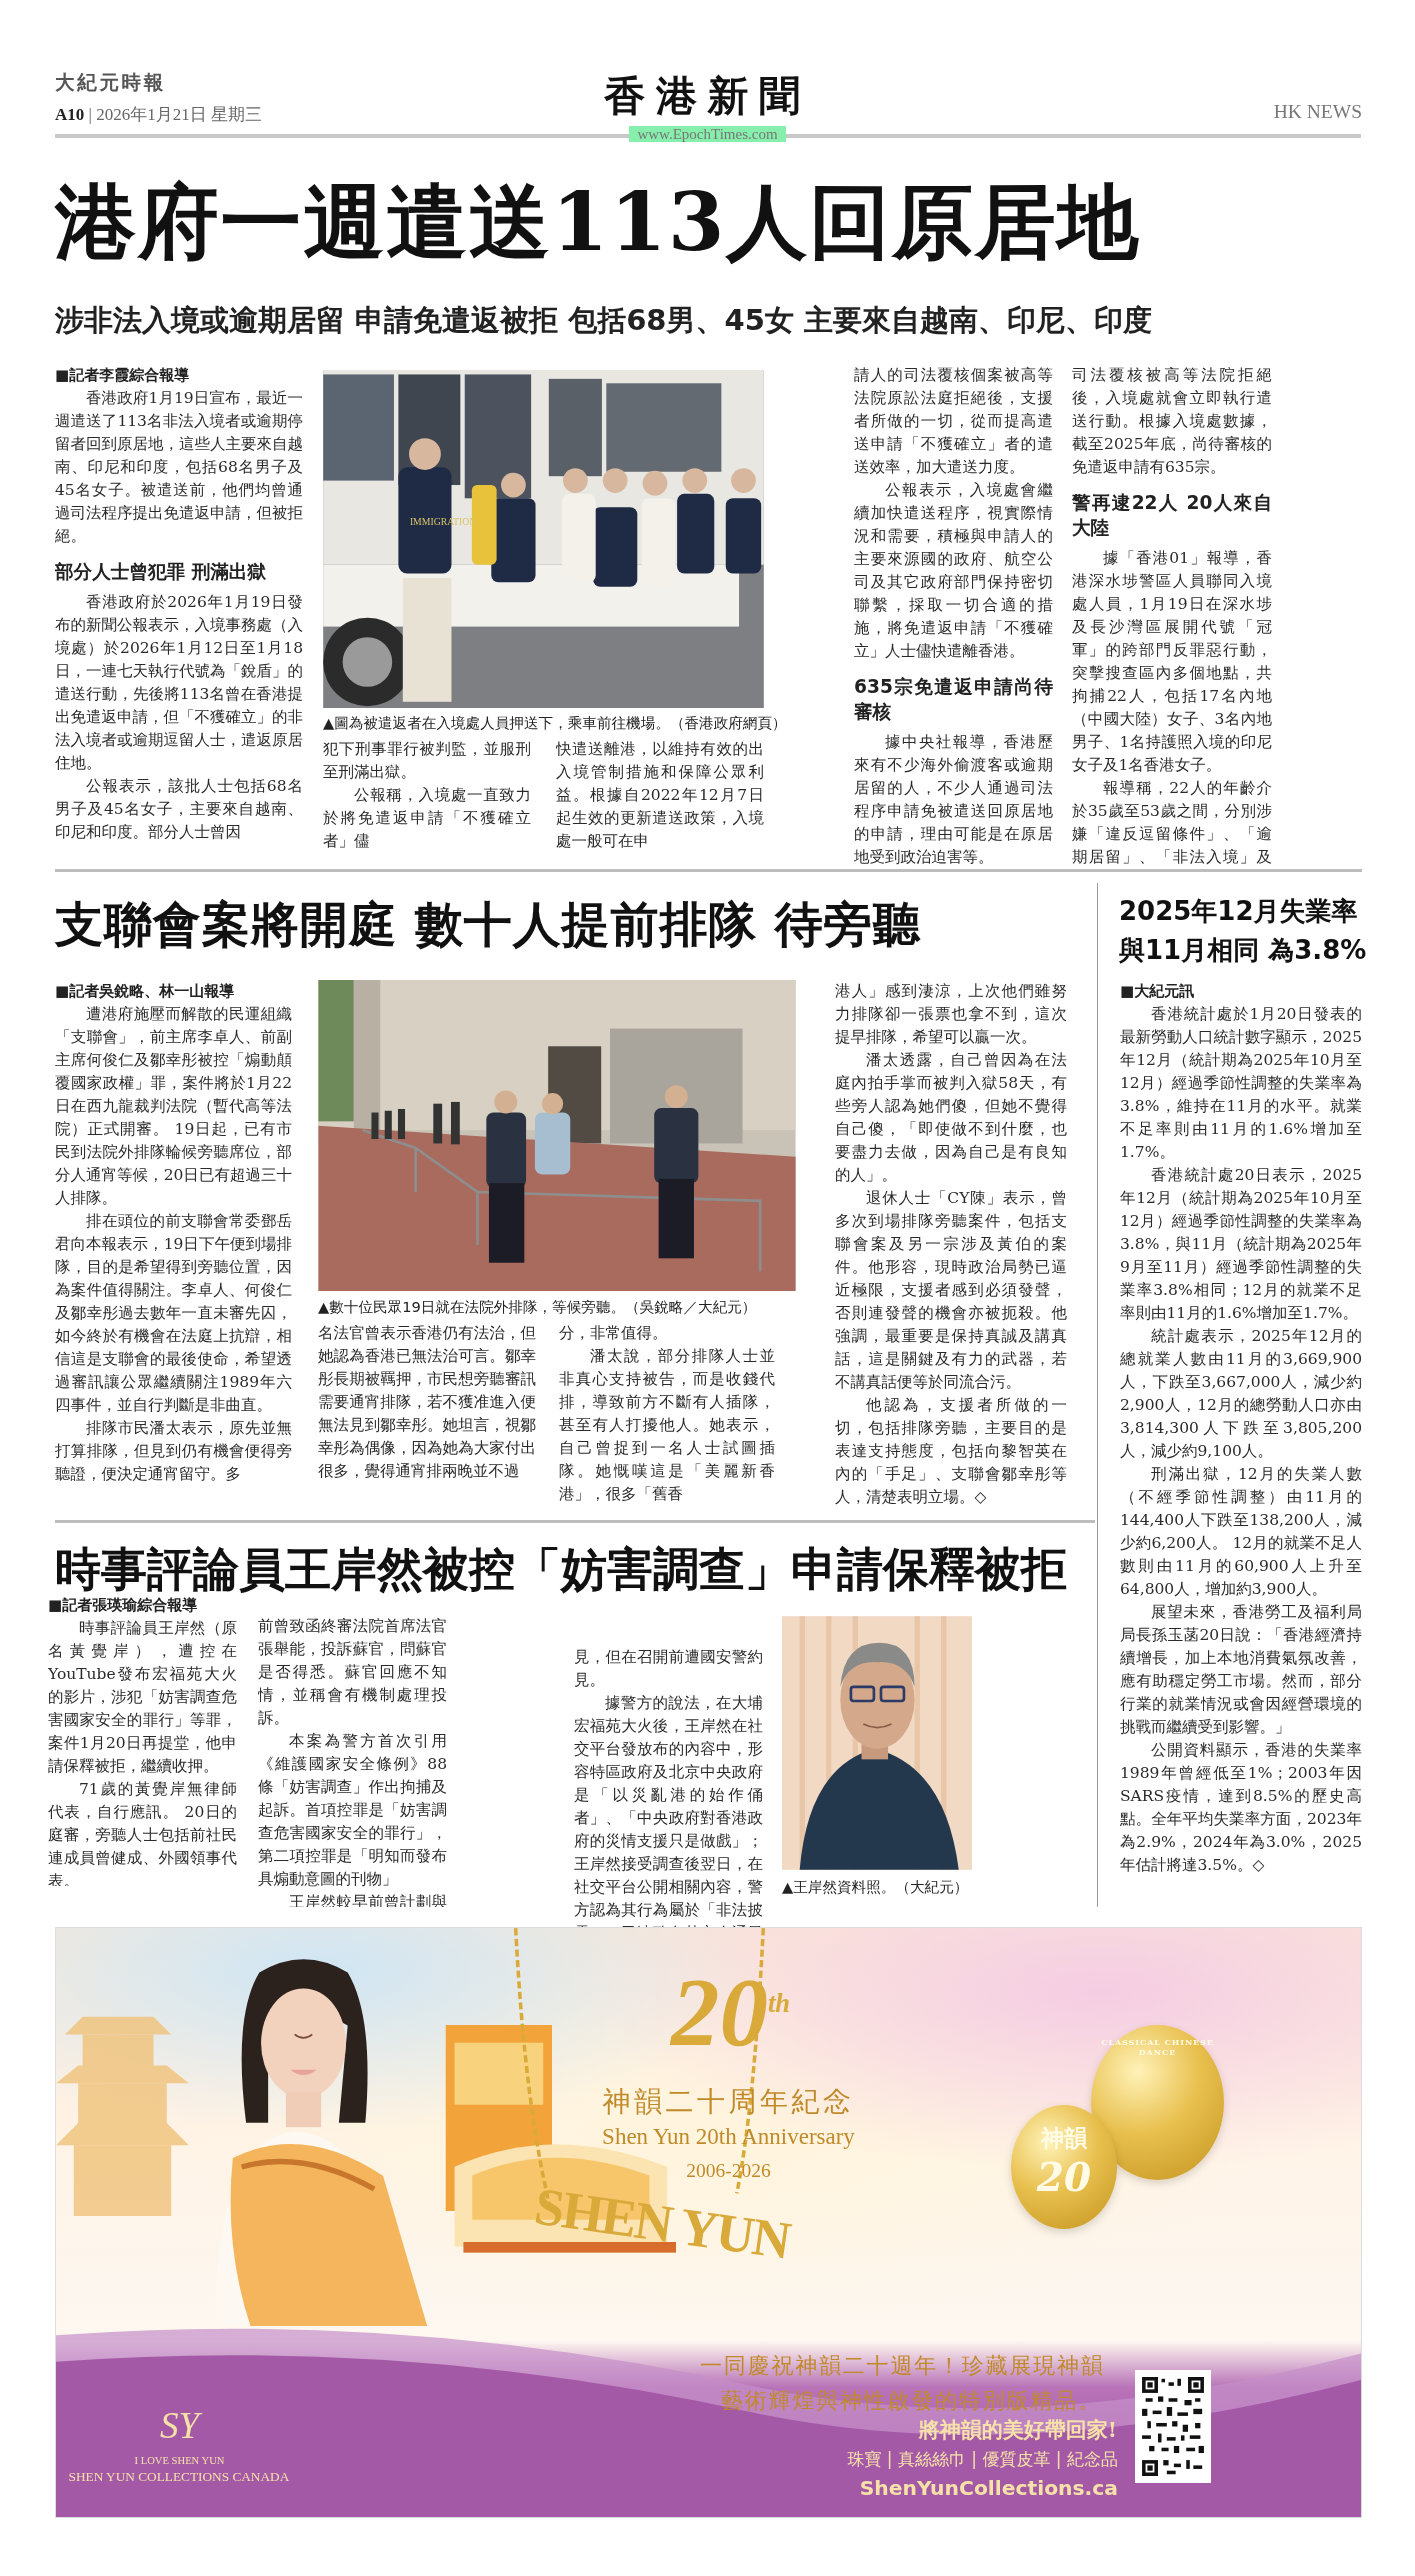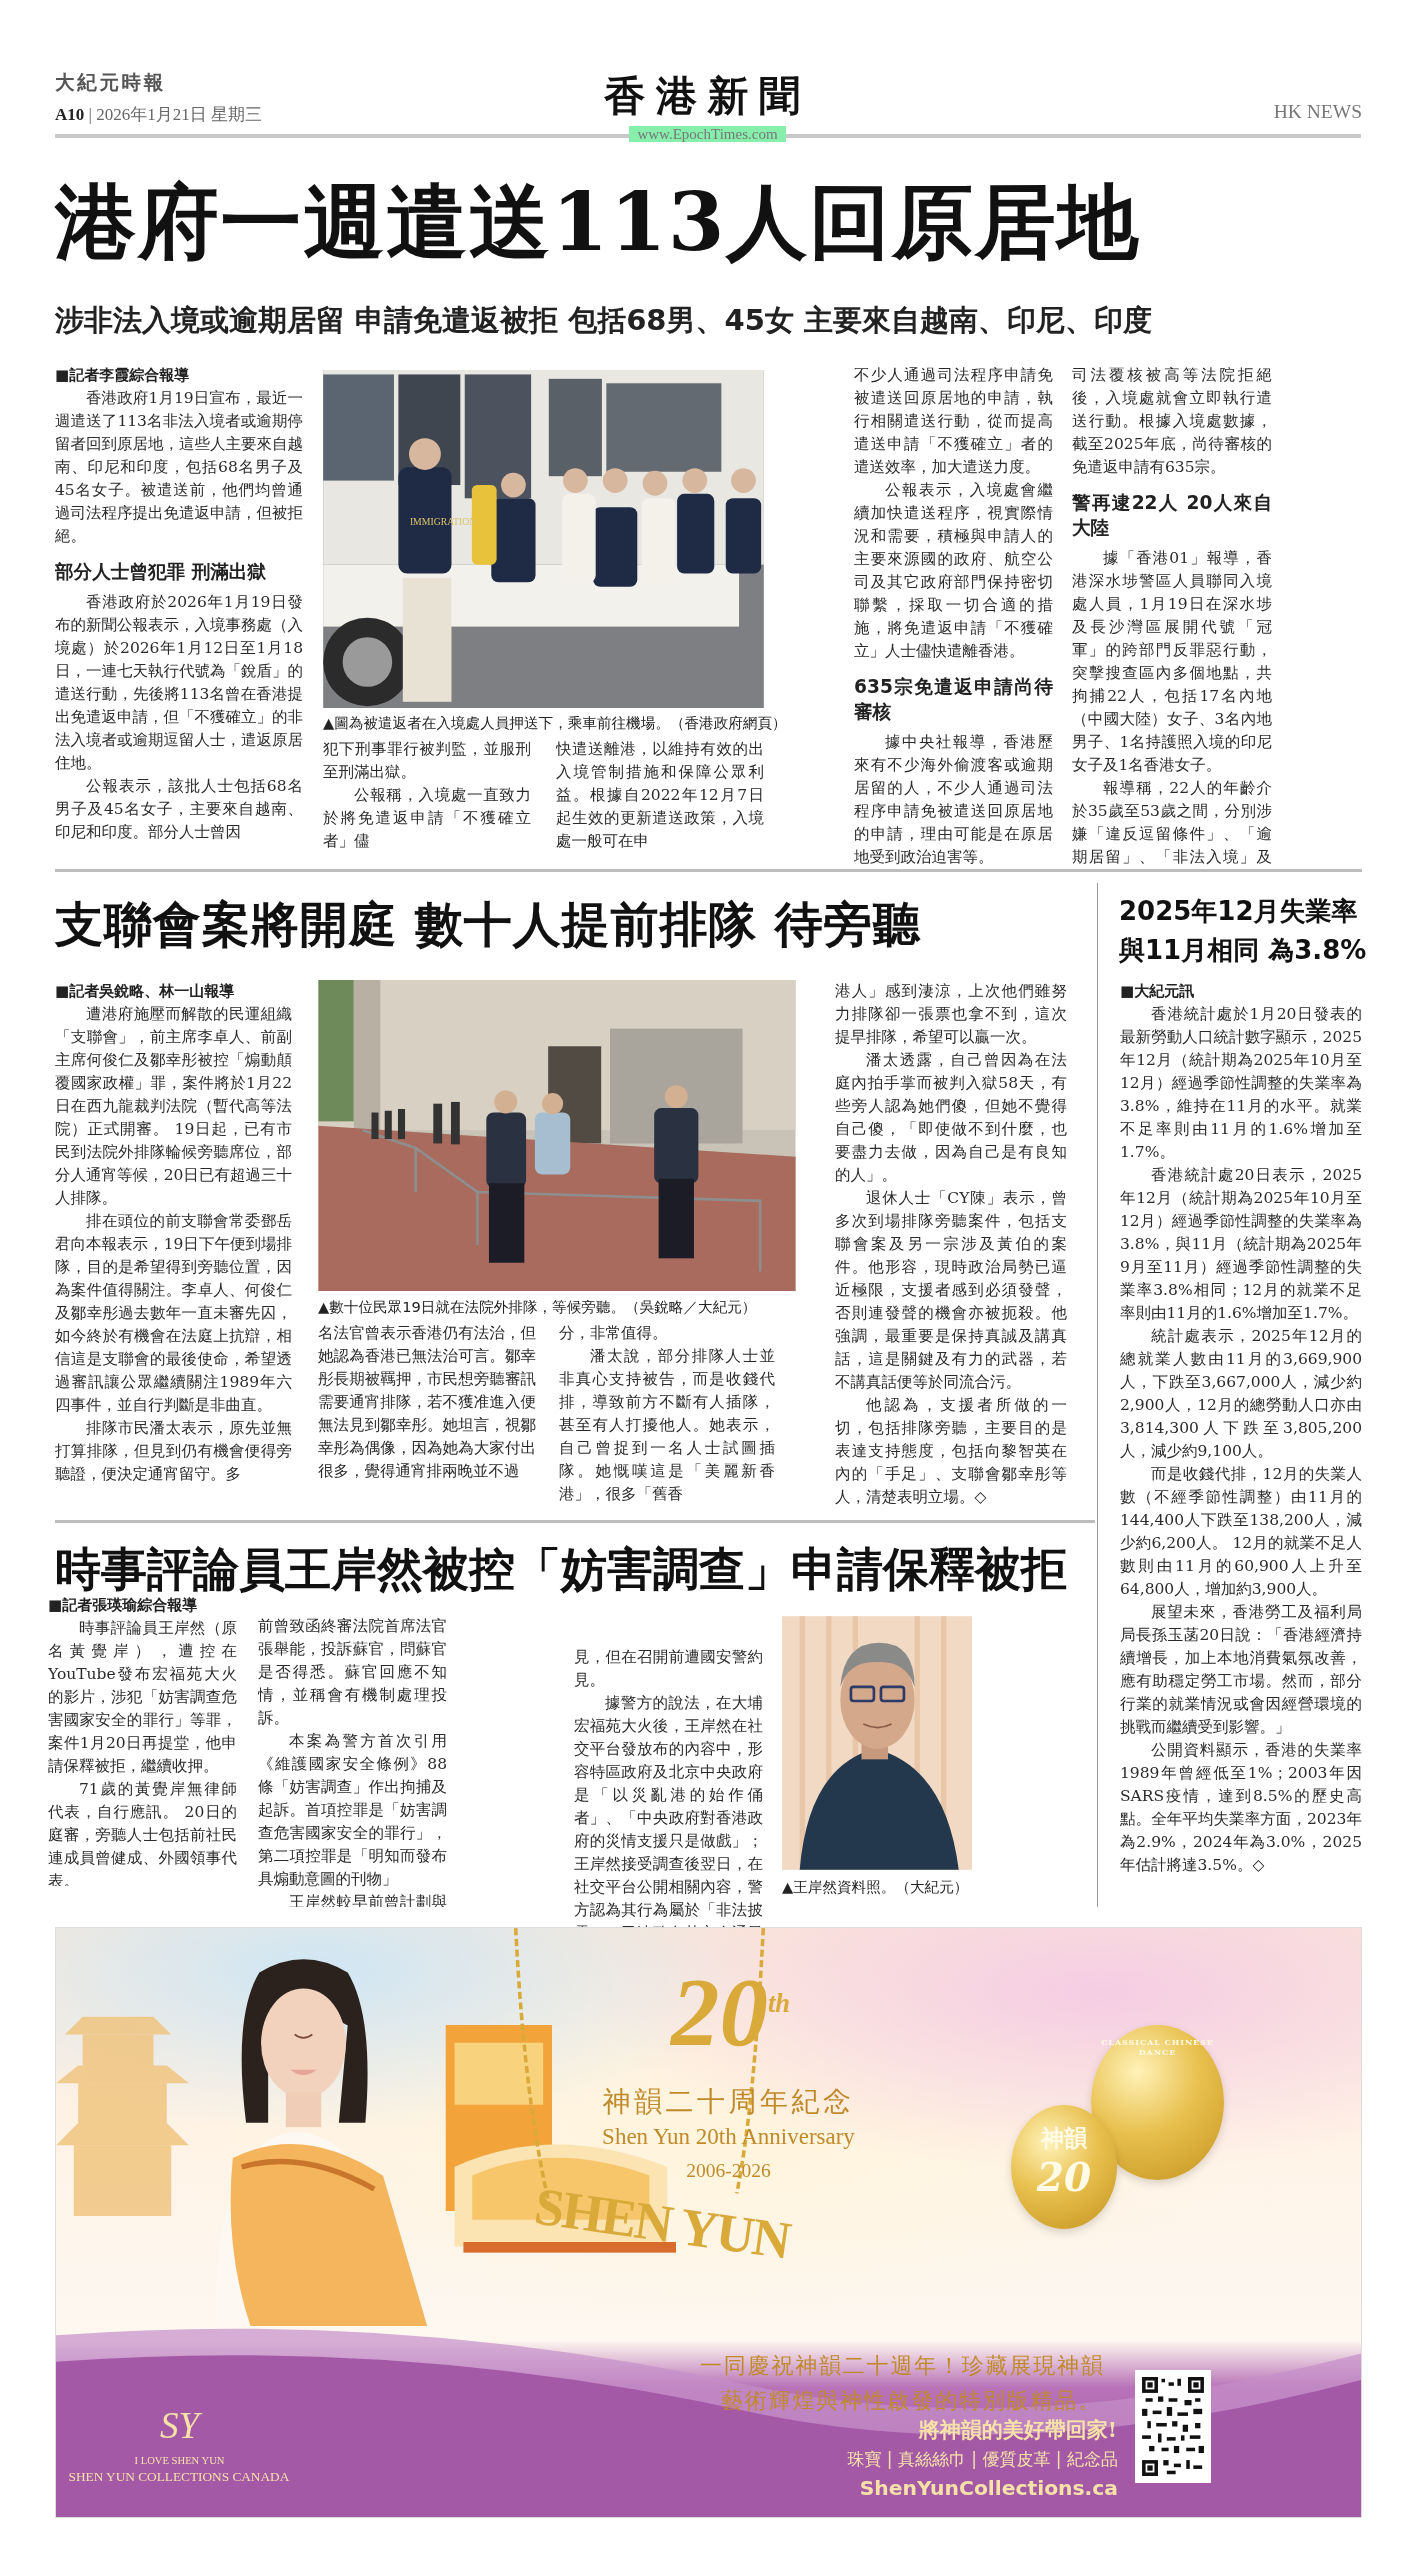--- a/index.html
+++ b/index.html
@@ -132,21 +132,21 @@
 
 <div class="abs col" style="left:323px; top:738px; width:208px; height:124px;">
   <p class="noind">犯下刑事罪行被判監，並服刑至刑滿出獄。</p>
   <p>公報稱，入境處一直致力於將免遣返申請「不獲確立者」儘</p>
 </div>
 <div class="abs col" style="left:556px; top:738px; width:208px; height:124px;">
   <p class="noind">快遣送離港，以維持有效的出入境管制措施和保障公眾利益。根據自2022年12月7日起生效的更新遣送政策，入境處一般可在申</p>
 </div>
 
 <div class="abs col" style="left:854px; top:364px; width:199px; height:504px;">
-  <p class="noind">不少人通過司法程序申請免被遣送回原居地的申請，執行相關遣送行動，從而提高遣送申請「不獲確立」者的遣送效率，加大遣送力度。</p>
+  <p class="noind">請人的司法覆核個案被高等法院原訟法庭拒絕後，支援者所做的一切，從而提高遣送申請「不獲確立」者的遣送效率，加大遣送力度。</p>
   <p>公報表示，入境處會繼續加快遣送程序，視實際情況和需要，積極與申請人的主要來源國的政府、航空公司及其它政府部門保持密切聯繫，採取一切合適的措施，將免遣返申請「不獲確立」人士儘快遣離香港。</p>
   <div class="subhead">635宗免遣返申請尚待審核</div>
   <p>據中央社報導，香港歷來有不少海外偷渡客或逾期居留的人，不少人通過司法程序申請免被遣送回原居地的申請，理由可能是在原居地受到政治迫害等。</p>
 
 </div>
 <div class="abs col" style="left:1072px; top:364px; width:200px; height:504px;">
   <p class="noind">司法覆核被高等法院拒絕後，入境處就會立即執行遣送行動。根據入境處數據，截至2025年底，尚待審核的免遣返申請有635宗。</p>
   <div class="subhead">警再逮22人  20人來自大陸</div>
   <p>據「香港01」報導，香港深水埗警區人員聯同入境處人員，1月19日在深水埗及長沙灣區展開代號「冠軍」的跨部門反罪惡行動，突擊搜查區內多個地點，共拘捕22人，包括17名內地（中國大陸）女子、3名內地男子、1名持護照入境的印尼女子及1名香港女子。</p>
   <p>報導稱，22人的年齡介於35歲至53歲之間，分別涉嫌「違反逗留條件」、「逾期居留」、「非法入境」及「僱用不可合法受僱的人」。據了解，該20名內地人中，17女、2男持有雙程證，1名男子持有內地漁民證。◇</p>
@@ -222,21 +222,21 @@
 
 <div class="abs side-hl">
   <div>2025年12月失業率</div>
   <div>與11月相同 為3.8%</div>
 </div>
 <div class="abs col" style="left:1120px; top:980px; width:242px; height:927px;">
   <div class="byline">大紀元訊</div>
   <p>香港統計處於1月20日發表的最新勞動人口統計數字顯示，2025年12月（統計期為2025年10月至12月）經過季節性調整的失業率為3.8%，維持在11月的水平。就業不足率則由11月的1.6%增加至1.7%。</p>
   <p>香港統計處20日表示，2025年12月（統計期為2025年10月至12月）經過季節性調整的失業率為3.8%，與11月（統計期為2025年9月至11月）經過季節性調整的失業率3.8%相同；12月的就業不足率則由11月的1.6%增加至1.7%。</p>
   <p>統計處表示，2025年12月的總就業人數由11月的3,669,900人，下跌至3,667,000人，減少約2,900人，12月的總勞動人口亦由3,814,300人下跌至3,805,200人，減少約9,100人。</p>
-  <p>而是收錢代排，12月的失業人數（不經季節性調整）由11月的144,400人下跌至138,200人，減少約6,200人。 12月的就業不足人數則由11月的60,900人上升至64,800人，增加約3,900人。</p>
+  <p>刑滿出獄，12月的失業人數（不經季節性調整）由11月的144,400人下跌至138,200人，減少約6,200人。 12月的就業不足人數則由11月的60,900人上升至64,800人，增加約3,900人。</p>
   <p>展望未來，香港勞工及福利局局長孫玉菡20日說：「香港經濟持續增長，加上本地消費氣氛改善，應有助穩定勞工市場。然而，部分行業的就業情況或會因經營環境的挑戰而繼續受到影響。」</p>
   <p>公開資料顯示，香港的失業率1989年曾經低至1%；2003年因SARS疫情，達到8.5%的歷史高點。全年平均失業率方面，2023年為2.9%，2024年為3.0%，2025年估計將達3.5%。◇</p>
 </div>
 
 <div class="abs hl3">時事評論員王岸然被控「妨害調查」申請保釋被拒</div>
 
 <div class="abs col" style="left:48px; top:1594px; width:189px; height:292px;">
   <div class="byline">記者張瑛瑜綜合報導</div>
   <p>時事評論員王岸然（原名黃覺岸），遭控在YouTube發布宏福苑大火的影片，涉犯「妨害調查危害國家安全的罪行」等罪，案件1月20日再提堂，他申請保釋被拒，繼續收押。</p>
   <p>71歲的黃覺岸無律師代表，自行應訊。 20日的庭審，旁聽人士包括前社民連成員曾健成、外國領事代表。</p>

